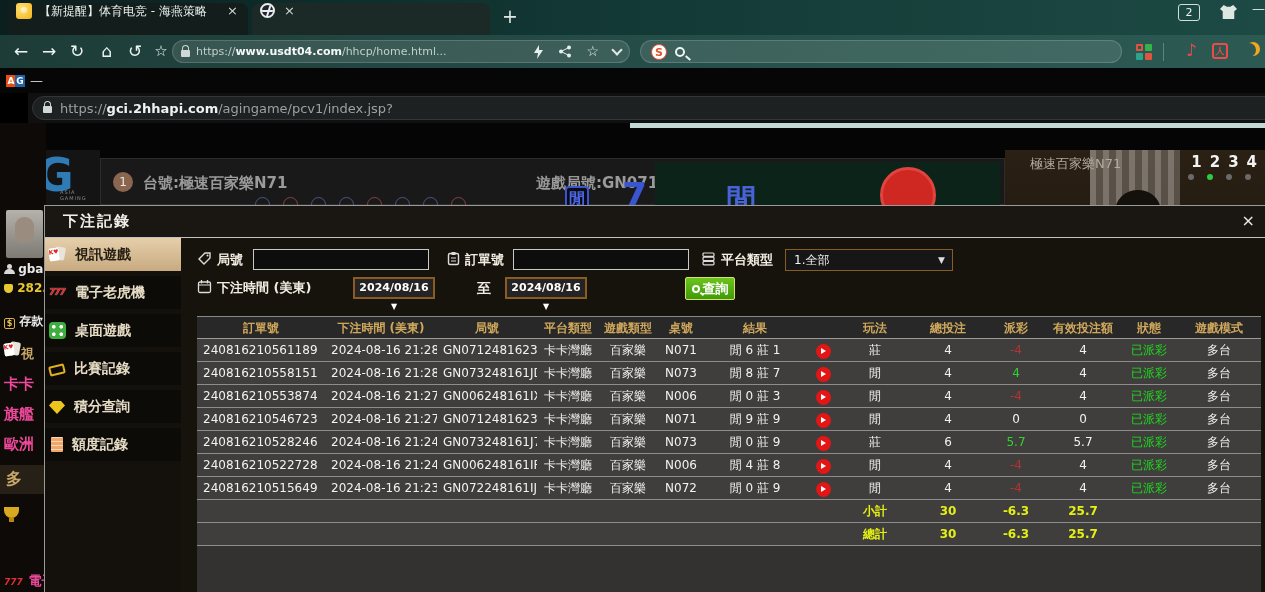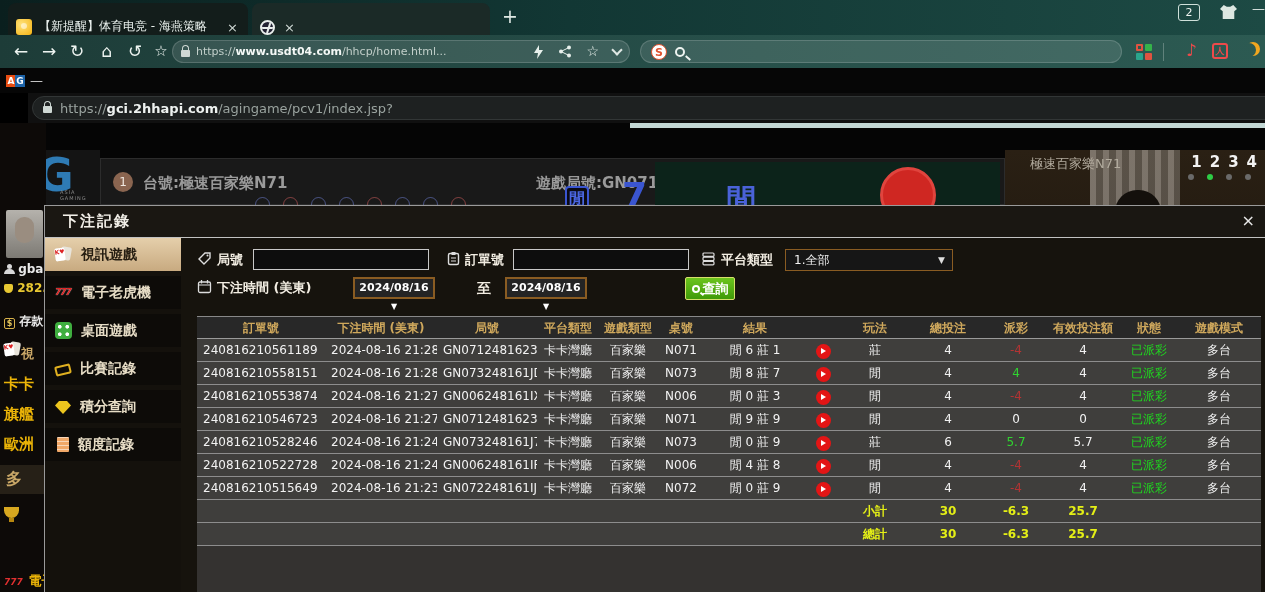--- a/index.html
+++ b/index.html
@@ -3,21 +3,21 @@
 <meta charset="utf-8">
 <style>
   html,body{margin:0;padding:0;background:#000;}
   *{box-sizing:border-box;}
   #screen{position:relative;width:1265px;height:592px;overflow:hidden;background:#000;
     font-family:"DejaVu Sans",sans-serif;color:#fff;}
 
   
   .tabbar{position:absolute;left:0;top:0;width:1265px;height:35px;
     background:linear-gradient(90deg,#0a1f1e 0%,#123734 45%,#1d4a44 100%);}
-  .tab{position:absolute;top:3px;height:32px;border-radius:8px 8px 0 0;display:flex;align-items:flex-end;
+  .tab{position:absolute;top:3px;height:32px;border-radius:8px 8px 0 0;display:flex;align-items:flex-start;
     padding:0 8px;gap:7px;font-size:12px;color:#e8efec;}
   .tab1{left:8px;width:240px;background:#131d1b;}
   .tab2{left:252px;width:238px;background:#1b2a27;}
   .tabtitle{white-space:nowrap;overflow:hidden;text-overflow:ellipsis;flex:1;}
   .tabclose{color:#cfd8d4;font-size:13px;padding:0 2px;}
   .favicon1{width:16px;height:16px;border-radius:3px;background:radial-gradient(circle at 35% 35%,#ffe27a,#f5b312);flex:none;position:relative;}
   .favicon1::after{content:"";position:absolute;left:5px;top:4px;width:6px;height:6px;border-radius:50%;background:#fff8;}
   .favicon2{width:15px;height:15px;border-radius:50%;border:2px solid #e9eeec;background:#223;flex:none;position:relative;overflow:hidden;}
   .favicon2::before{content:"";position:absolute;left:5px;top:-2px;width:2px;height:20px;background:#e9eeec;transform:rotate(18deg);}
   .favicon2::after{content:"";position:absolute;left:-2px;top:5px;width:20px;height:2px;background:#e9eeec;}
@@ -115,35 +115,35 @@
   .leftnav{position:absolute;left:0;top:0;width:46px;height:469px;background:#0d0a08;overflow:hidden;}
   .avatar{position:absolute;left:6px;top:87px;width:37px;height:48px;background:linear-gradient(180deg,#b5b2ac,#7d7a74);border-radius:2px;}
   .avatar::after{content:"";position:absolute;left:9px;top:7px;width:19px;height:26px;border-radius:9px;background:#9a8d80;}
   .lnrow{position:absolute;left:4px;white-space:nowrap;font-weight:bold;}
   .person{display:inline-block;width:10px;height:10px;position:relative;vertical-align:-1px;}
   .person::before{content:"";position:absolute;left:3px;top:0;width:5px;height:5px;border-radius:50%;background:#d8d8d8;}
   .person::after{content:"";position:absolute;left:0;top:5px;width:11px;height:5px;border-radius:5px 5px 0 0;background:#d8d8d8;}
   .moneybag{display:inline-block;width:9px;height:9px;border-radius:2px 2px 5px 5px;background:#e8c832;vertical-align:-1px;}
   .dollarbox{display:inline-block;width:11px;height:11px;border:1px solid #d8b24a;color:#e8c85a;font-size:8px;line-height:10px;
     text-align:center;vertical-align:-1px;font-weight:bold;border-radius:2px;}
-  .gray{color:#eab308;} .tan{color:#c9a767;}
+  .gray{color:#ec4899;} .tan{color:#c9a767;}
   .multirow{background:#262017;width:46px;padding:4px 0 4px 6px;}
   .trophy{display:inline-block;width:15px;height:11px;background:#d8a820;border-radius:0 0 8px 8px;position:relative;}
   .trophy::after{content:"";position:absolute;left:5px;top:11px;width:5px;height:4px;background:#b8880f;}
   .sev{color:#e03030;font-size:9px;font-weight:bold;font-style:italic;}
 
   
   .modal{position:absolute;left:44px;top:82px;width:1221px;height:387px;background:#14110c;
     border-left:1px solid #9a9a9a;border-top:1px solid #9a9a9a;}
   .mheader{position:absolute;left:0;top:0;width:100%;height:32px;background:#1a1712;border-bottom:1px solid #c2c2c2;}
   .mtitle{position:absolute;left:18px;top:6px;font-size:15px;letter-spacing:2px;color:#f2efe8;font-weight:bold;}
   .mclose{position:absolute;right:10px;top:5px;font-size:16px;color:#e8e8e8;}
   .msidebar{position:absolute;left:0;top:32px;width:136px;height:230px;}
   .sb-item{position:relative;height:33px;margin-bottom:5px;background:#0d0b08;display:flex;align-items:center;
-    gap:9px;padding-left:10px;font-size:14px;font-weight:bold;color:#e7ddc6;}
+    gap:9px;padding-left:4px;font-size:14px;font-weight:bold;color:#e7ddc6;}
   .sb-item.selected{background:linear-gradient(180deg,#e5cfab,#c8aa80);color:#241c10;}
   .sb-item.selected::after{content:"";position:absolute;right:-9px;top:50%;transform:translateY(-50%);
     border-left:9px solid #cdb086;border-top:9px solid transparent;border-bottom:9px solid transparent;}
   .sb-icon{width:17px;height:17px;flex:none;position:relative;display:inline-block;}
   .icon-cards::before{content:"";position:absolute;left:6px;top:1px;width:10px;height:13px;background:#e8e4da;border-radius:2px;transform:rotate(10deg);}
   .icon-cards::after{content:"K♥";position:absolute;left:0;top:2px;width:10px;height:13px;background:#fff;border-radius:2px;
     color:#d22;font-size:6px;line-height:7px;text-align:center;transform:rotate(-8deg);}
   .icon-slot::after{content:"777";position:absolute;left:0;top:3px;color:#e02222;font-style:italic;font-weight:bold;font-size:9px;letter-spacing:-1px;text-shadow:0 0 1px #fff;}
   .icon-dice{background:#3fae3f;border-radius:4px;
     background-image:radial-gradient(circle at 28% 28%,#fff 1.5px,transparent 2.2px),

